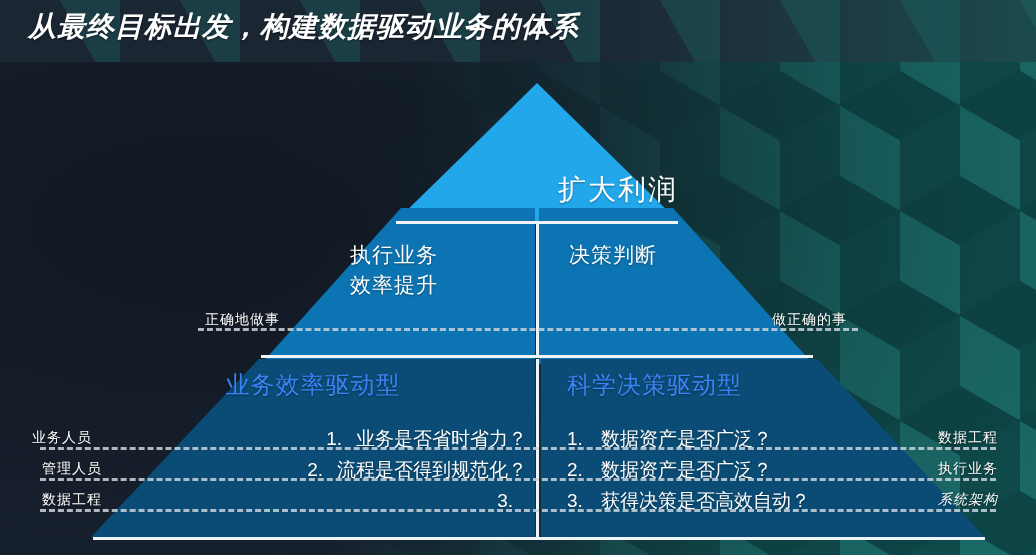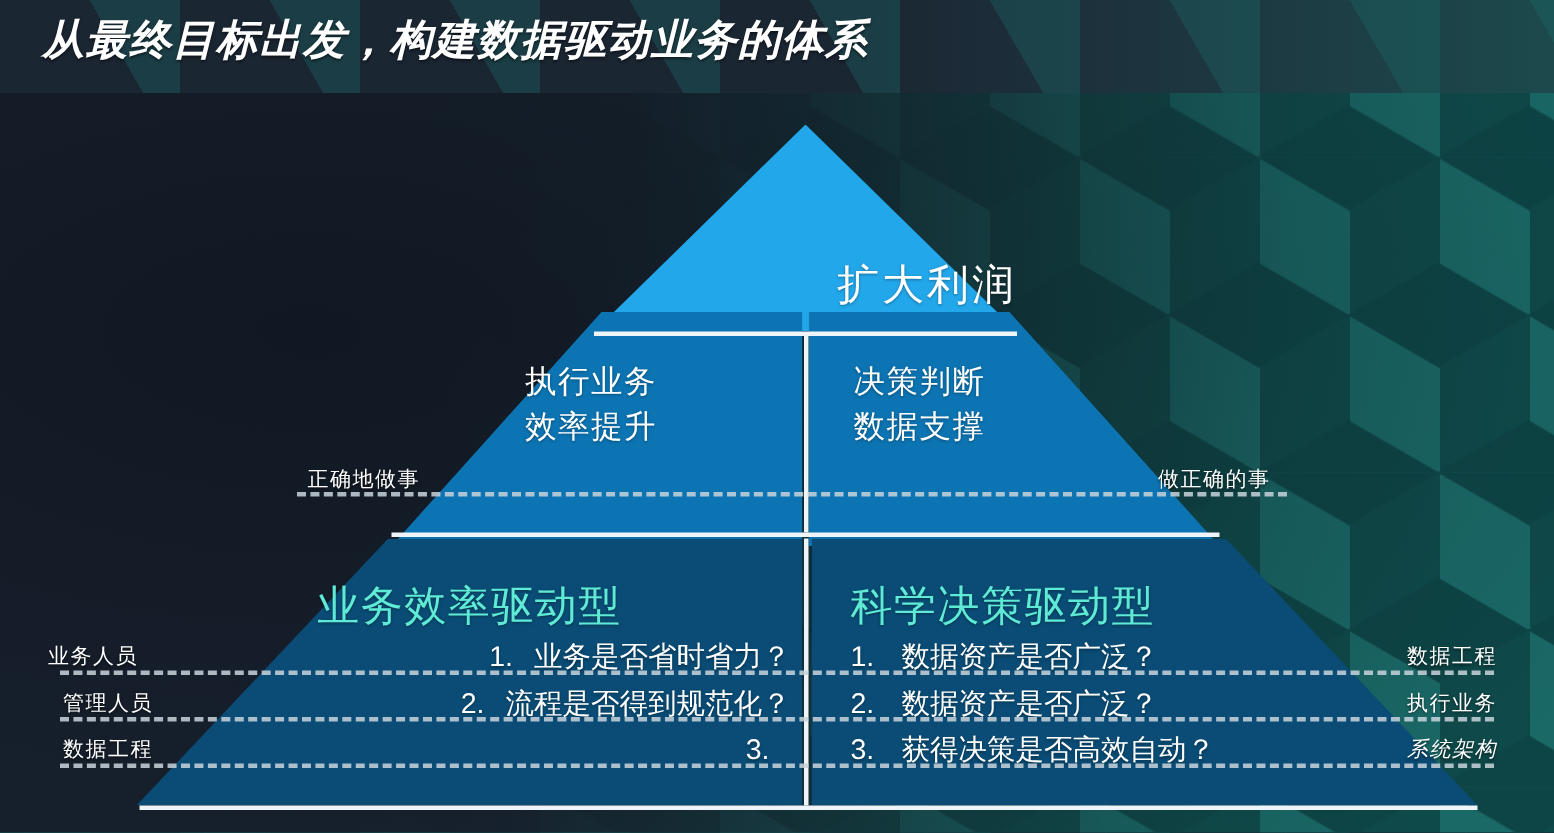--- a/index.html
+++ b/index.html
@@ -110,21 +110,21 @@
   .tier-bot .half{position:absolute;top:0;height:100%;background:#0a4c75;}
   .tier-bot .half.left{
     left:0;width:444px;
     clip-path:polygon(37.8% 0%,100% 0%,100% 100%,0% 100%);
   }
   .tier-bot .half.right{
     left:450px;width:444px;
     clip-path:polygon(0% 0%,62.2% 0%,100% 100%,0% 100%);
   }
   .tier-bot .bot-title{
-    position:absolute;top:26px;color:#5eead4;font-size:28px;letter-spacing:1px;
+    position:absolute;top:10px;color:#3b82f6;font-size:24px;letter-spacing:1px;
     text-shadow:0 1px 2px rgba(0,0,0,.35);
   }
   .bot-title.left{left:0;width:444px;text-align:center;}
   .bot-title.right{left:476px;text-align:left;}
 
   .bullets{position:absolute;top:64px;font-size:19px;color:#ffffff;line-height:31px;
            text-shadow:0 1px 2px rgba(0,0,0,.35);}
   .bullets.left{left:0;width:444px;}
   .bullets.right{left:476px;width:420px;}
   .bullets .row{display:flex;align-items:flex-start;height:31px;}
@@ -189,21 +189,20 @@
 
     <div class="tier tier-mid">
       <div class="half left"></div>
       <div class="half right"></div>
       <div class="txt left">
         <div>执行业务</div>
         <div>效率提升</div>
       </div>
       <div class="txt right">
         <div>决策判断</div>
-        <div>数据支撑</div>
       </div>
     </div>
 
     <div class="tier tier-bot">
       <div class="half left"></div>
       <div class="half right"></div>
 
       <div class="bot-title left">业务效率驱动型</div>
       <div class="bot-title right">科学决策驱动型</div>
 

